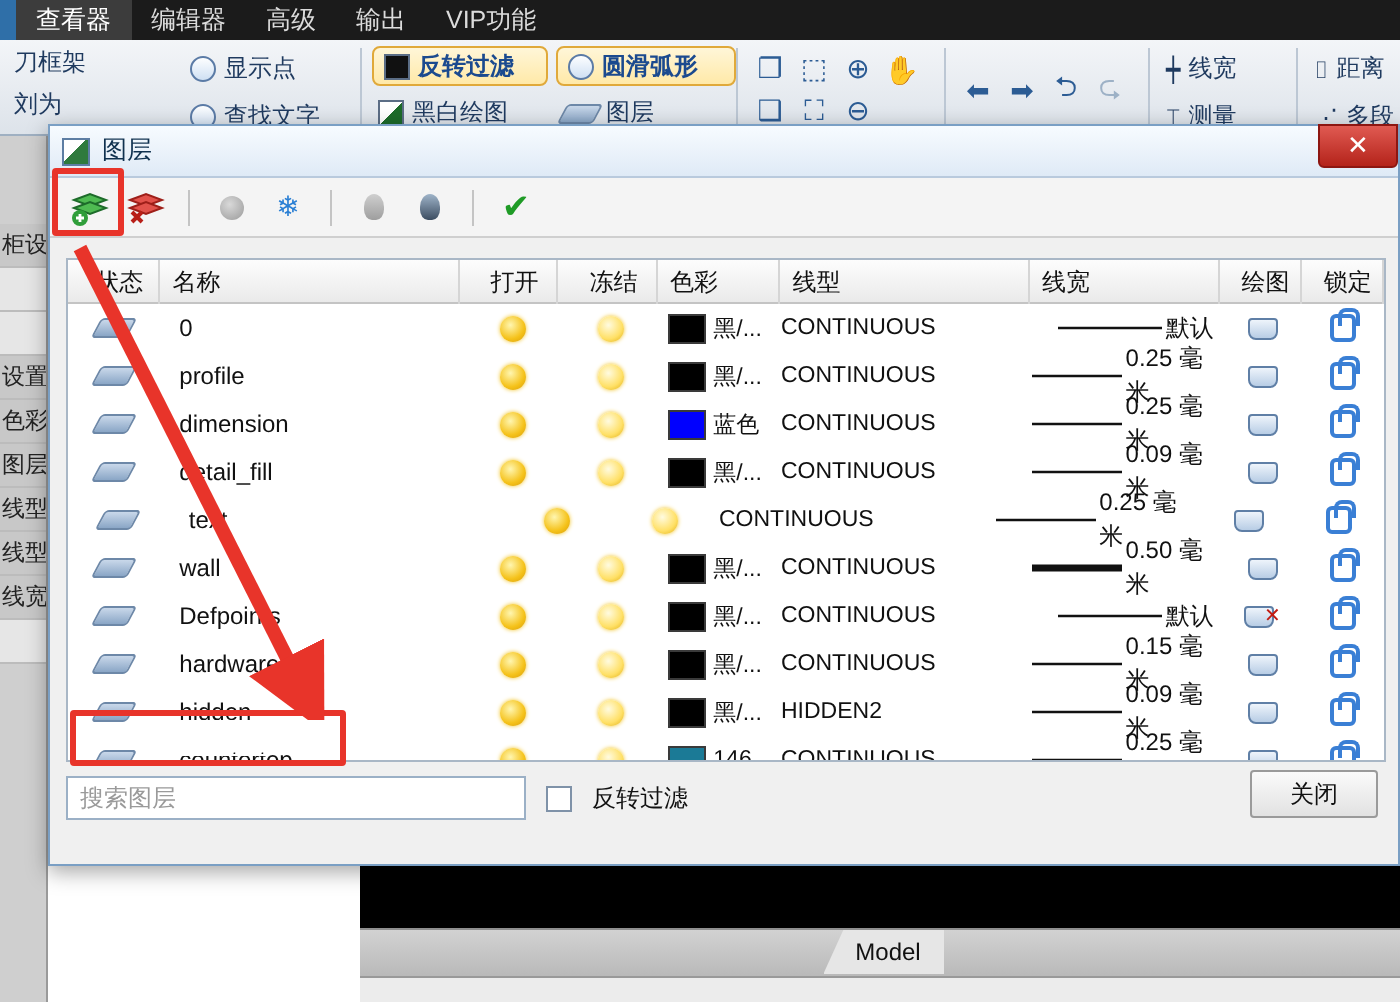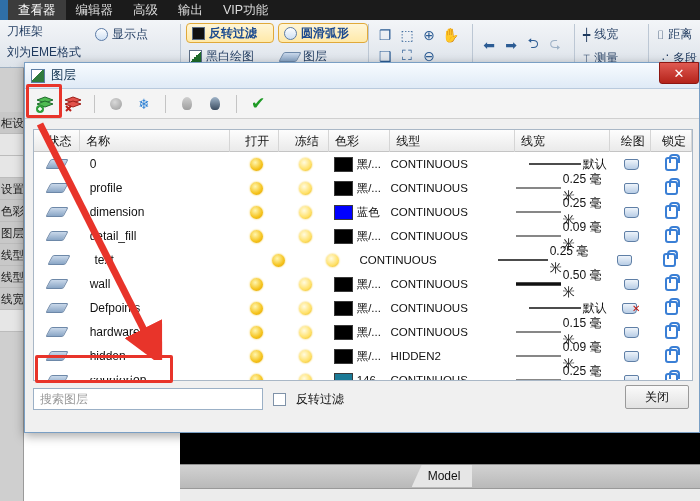--- a/index.html
+++ b/index.html
@@ -205,32 +205,32 @@
 
   <div class="ribbon">
 
     <div class="rgroup" style="left:0px;width:86px;">
       <div class="ritem" style="margin-top:1px;">
         <span></span>
         <span>刀框架</span>
       </div>
       <div class="ritem">
         <span></span>
-        <span>刘为EME格式</span>
-      </div>
-      <div class="ritem">
-        <span></span>
         <span>刘为</span>
       </div>
     </div>
 
     <div class="rgroup" style="left:92px;width:86px;">
       <div class="ritem" style="margin-top:4px;">
         <span class="circ"></span>
         <span>显示点</span>
+      </div>
+      <div class="ritem" style="margin-top:3px;">
+        <span class="circ"></span>
+        <span>查找文字</span>
       </div>
     </div>
 
     <div class="rsep" style="left:180px;"></div>
 
     <div class="rgroup" style="left:186px;width:88px;">
       <div class="ritem hl" style="margin-top:3px;">
         <span class="sq blk"></span>
         <span>反转过滤</span>
       </div>

